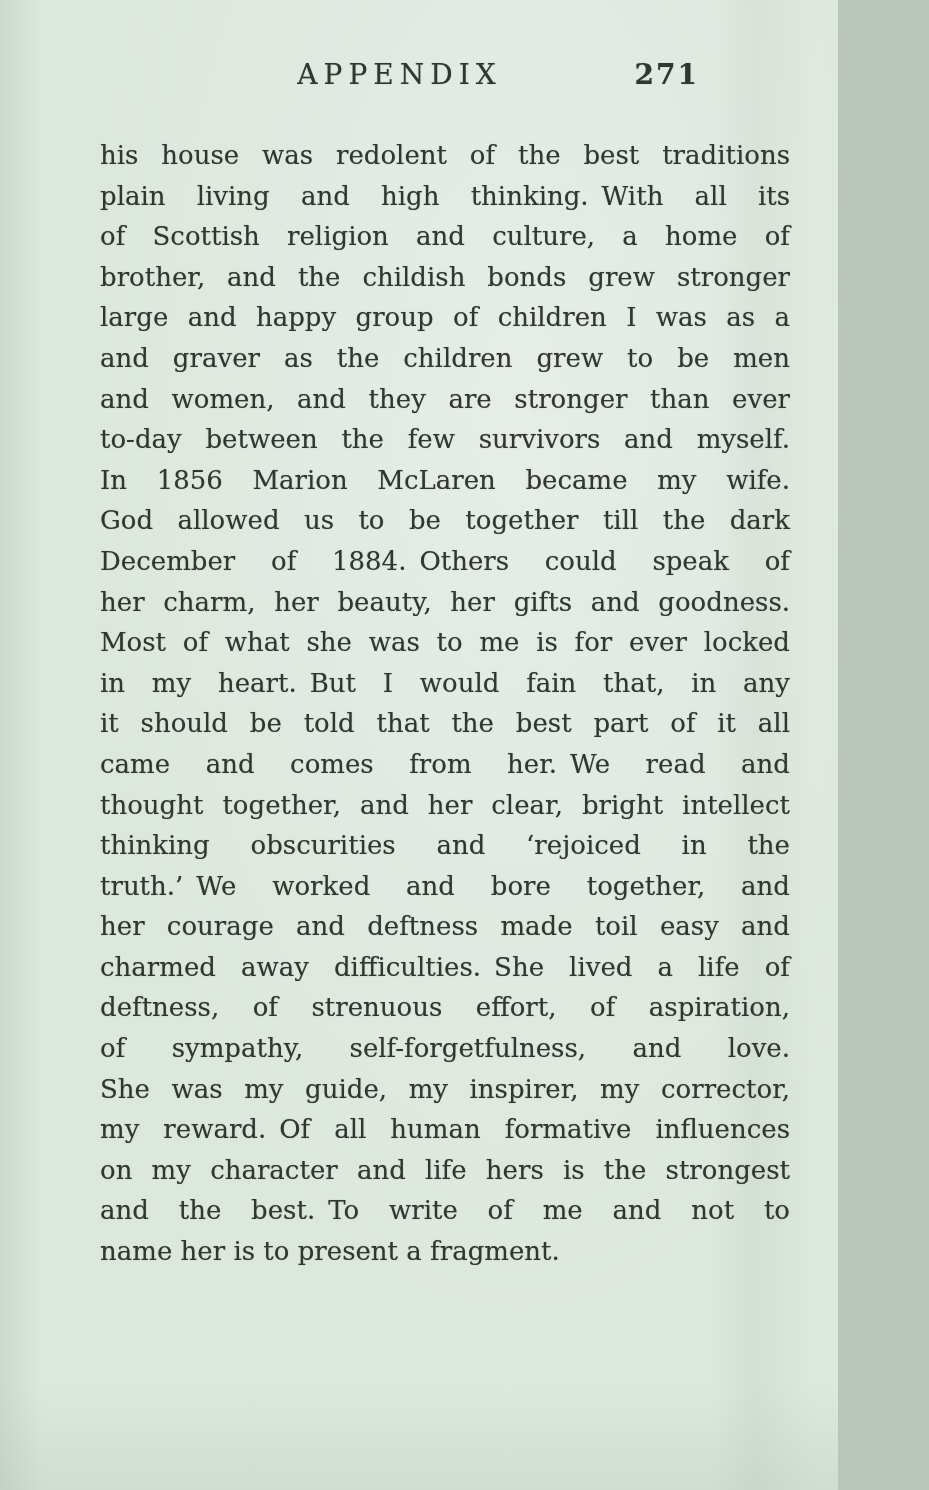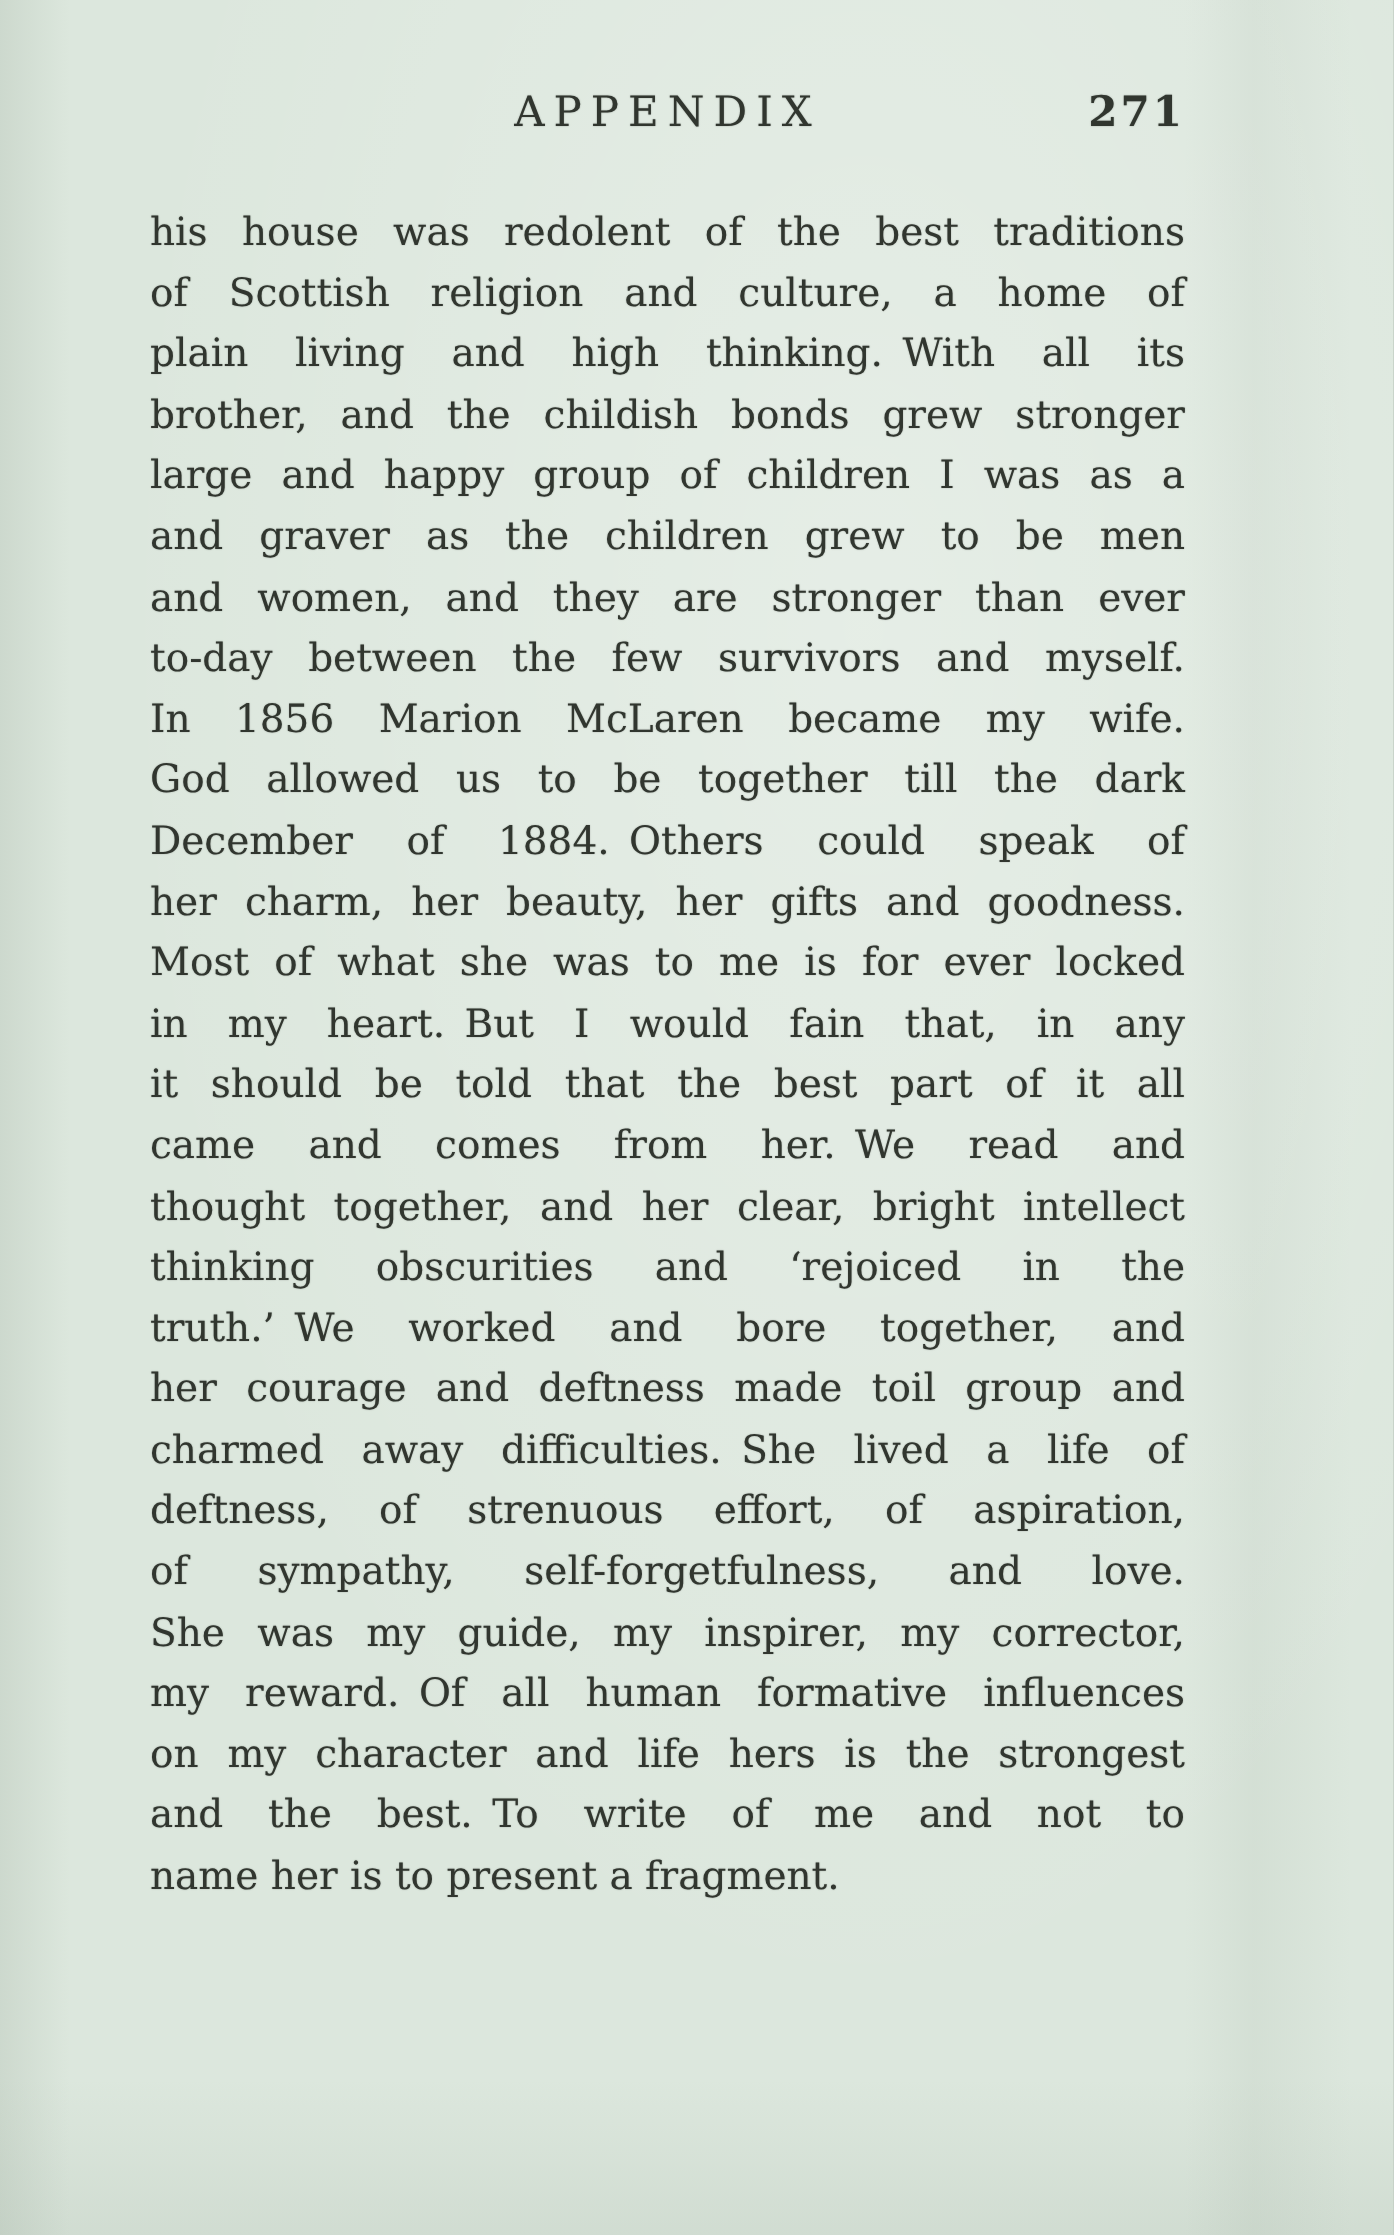--- a/index.html
+++ b/index.html
@@ -2,21 +2,21 @@
 <html><head>
 <meta charset="utf-8">
 <style>
   html, body {
     margin: 0;
     padding: 0;
     background: #b9c4ba;
   }
   .page {
     position: relative;
-    width: 929px;
+    width: 838px;
     height: 1490px;
     margin: 0;
     overflow: hidden;
     background-color: #dce7dd;
     background-image:
       radial-gradient(ellipse at 62% 28%, rgba(255,255,255,0.28), rgba(255,255,255,0) 62%),
       linear-gradient(90deg, rgba(150,165,150,0.22) 0%, rgba(150,165,150,0) 5%),
       linear-gradient(90deg, rgba(150,165,150,0) 85%, rgba(160,175,160,0.14) 90%, rgba(160,175,160,0) 97%),
       linear-gradient(180deg, rgba(150,165,150,0) 93%, rgba(150,165,150,0.16) 100%);
     font-family: "DejaVu Serif", "Liberation Serif", serif;
@@ -60,39 +60,39 @@
 </head>
 <body>
 
 <div class="page">
   <div class="header">
     <span class="running-head">APPENDIX</span>
     <span class="page-number">271</span>
   </div>
   <div class="body-text">
       <div class="line">his house was redolent of the best traditions</div>
+      <div class="line">plain living and high thinking. With all its</div>
       <div class="line">of Scottish religion and culture, a home of</div>
-      <div class="line">plain living and high thinking. With all its</div>
       <div class="line">brother, and the childish bonds grew stronger</div>
       <div class="line">large and happy group of children I was as a</div>
       <div class="line">and graver as the children grew to be men</div>
       <div class="line">and women, and they are stronger than ever</div>
       <div class="line">to-day between the few survivors and myself.</div>
       <div class="line">In 1856 Marion McLaren became my wife.</div>
       <div class="line">God allowed us to be together till the dark</div>
       <div class="line">December of 1884. Others could speak of</div>
       <div class="line">her charm, her beauty, her gifts and goodness.</div>
       <div class="line">Most of what she was to me is for ever locked</div>
       <div class="line">in my heart. But I would fain that, in any</div>
       <div class="line">it should be told that the best part of it all</div>
       <div class="line">came and comes from her. We read and</div>
       <div class="line">thought together, and her clear, bright intellect</div>
       <div class="line">thinking obscurities and ‘rejoiced in the</div>
       <div class="line">truth.’ We worked and bore together, and</div>
-      <div class="line">her courage and deftness made toil group and</div>
+      <div class="line">her courage and deftness made toil easy and</div>
       <div class="line">charmed away difficulties. She lived a life of</div>
       <div class="line">deftness, of strenuous effort, of aspiration,</div>
       <div class="line">of sympathy, self-forgetfulness, and love.</div>
       <div class="line">She was my guide, my inspirer, my corrector,</div>
       <div class="line">my reward. Of all human formative influences</div>
       <div class="line">on my character and life hers is the strongest</div>
       <div class="line">and the best. To write of me and not to</div>
       <div class="line last">name her is to present a fragment.</div>
     </div>
 </div>

